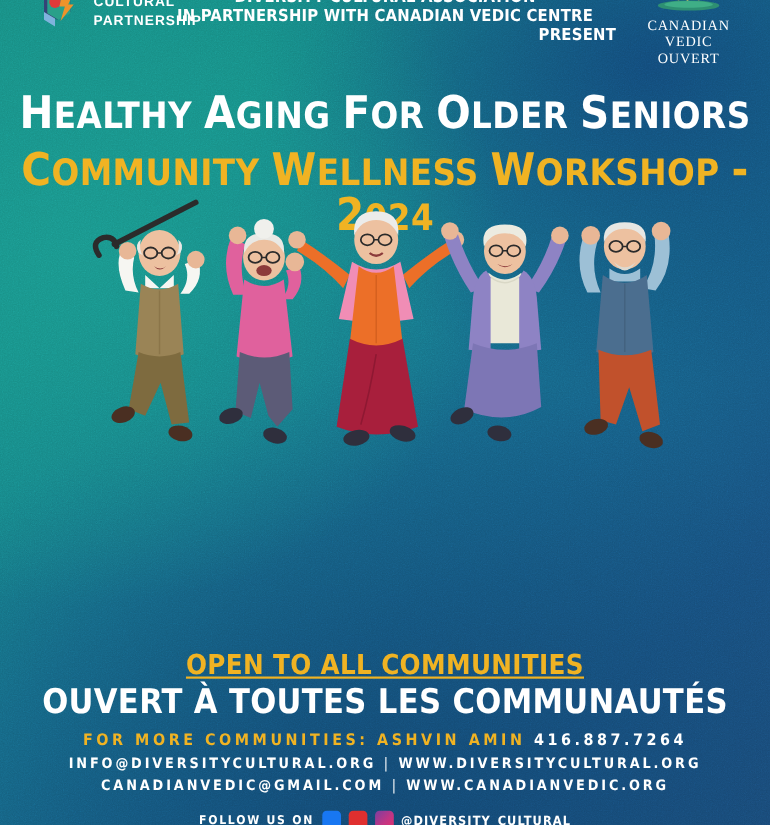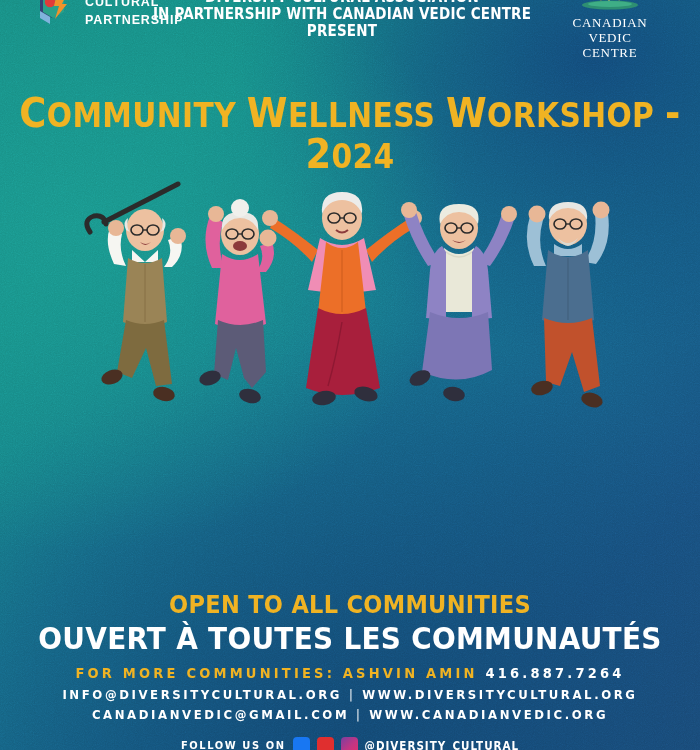--- a/index.html
+++ b/index.html
@@ -9,32 +9,32 @@
     position:relative;width:700px;height:750px;overflow:hidden;
     background:
       radial-gradient(ellipse 90% 70% at 10% 30%, rgba(26,150,140,.95) 0%, rgba(26,150,140,0) 62%),
       radial-gradient(ellipse 80% 60% at 85% 8%, rgba(18,72,120,.95) 0%, rgba(18,72,120,0) 65%),
       radial-gradient(ellipse 100% 80% at 50% 100%, rgba(18,70,112,.9) 0%, rgba(18,70,112,0) 70%),
       linear-gradient(135deg,#17897f 0%,#158a84 22%,#16718a 45%,#165f86 65%,#18507f 82%,#1b4a78 100%);
   }
   .grain{position:absolute;inset:0;opacity:.25;pointer-events:none;mix-blend-mode:overlay;}
 
   
-  .hdr{position:absolute;top:0;left:0;right:16px;height:56px;}
+  .hdr{position:absolute;top:0;left:0;right:0;height:56px;}
   .logo-left{position:absolute;left:26px;top:-16px;display:flex;align-items:center;gap:7px;}
   .mark{position:relative;width:52px;height:52px;flex:none;}
   .logo-left-txt{color:#fff;font-size:12.5px;font-weight:600;line-height:1.2;letter-spacing:.9px;}
 
   .hdr-center{position:absolute;left:50%;transform:translateX(-50%);top:-11px;width:420px;text-align:center;
     color:#fff;font-weight:700;font-size:15px;line-height:1.12;letter-spacing:.2px;
     font-family:"DejaVu Sans Condensed","Liberation Sans Narrow","Liberation Sans",sans-serif;
     text-transform:uppercase;font-stretch:condensed;}
   .hdr-center .l1{display:block;}
   .hdr-center .l2{display:block;}
-  .hdr-center .l3{display:block;}
+  .hdr-center .l3{display:block;text-align:right;}
 
   .logo-right{position:absolute;right:18px;top:-22px;width:112px;text-align:center;}
   .vedic-emblem{height:38px;position:relative;}
   .logo-right-txt{color:#fff;font-family:Liberation Serif, serif;font-size:13px;
     letter-spacing:.7px;line-height:1.15;}
 
   
   .title-wrap{position:absolute;top:82px;left:0;right:0;text-align:center;}
   .t1{color:#ffffff;font-size:33px;line-height:1;letter-spacing:.4px;font-weight:700;
       text-transform:uppercase;font-family:"DejaVu Sans Condensed","Liberation Sans Narrow","Liberation Sans",sans-serif;
@@ -66,21 +66,21 @@
   .gold{color:#f0b323;}
   .white{color:#ffffff;}
   .fact .big{font-size:27px;display:block;}
   .fact .big2{font-size:26px;display:block;}
   .vdiv{width:2px;height:54px;background:#ffffff;opacity:.92;}
 
   
   .open{position:absolute;top:592px;left:0;right:0;text-align:center;
     font-family:"DejaVu Sans Condensed","Liberation Sans Narrow","Liberation Sans",sans-serif;
     font-stretch:condensed;font-weight:700;text-transform:uppercase;}
-  .open .o1{color:#f0b323;font-size:25px;line-height:1.05;display:block;letter-spacing:.3px;}
+  .open .o1{color:#f0b323;font-size:25px;line-height:1.05;display:block;letter-spacing:.3px;text-decoration:underline;}
   .open .o2{color:#ffffff;font-size:31px;line-height:1.12;display:block;margin-top:3px;letter-spacing:.3px;}
 
   
   .contact{position:absolute;top:663px;left:0;right:0;text-align:center;}
   .c1{font-size:14.5px;letter-spacing:3.2px;font-weight:700;line-height:1.5;
      font-family:"DejaVu Sans Condensed","Liberation Sans Narrow","Liberation Sans",sans-serif;font-stretch:condensed;}
   .c1 .k{color:#f0b323;}
   .c1 .v{color:#ffffff;}
   .c2{color:#ffffff;font-size:13px;letter-spacing:2.6px;font-weight:700;line-height:1.55;
      font-family:"DejaVu Sans Condensed","Liberation Sans Narrow","Liberation Sans",sans-serif;font-stretch:condensed;}
@@ -141,26 +141,27 @@
         <svg width="112" height="38" viewBox="0 0 112 38">
           <path d="M40 4 Q36 20 54 26 Q40 22 40 4 Z" fill="#e8b93c"></path>
           <path d="M72 4 Q76 20 58 26 Q72 22 72 4 Z" fill="#e8b93c"></path>
           <path d="M52 2 L56 2 L57 20 L55 24 L53 20 Z" fill="#f2cf63"></path>
           <ellipse cx="56" cy="27" rx="28" ry="4.6" fill="#2e8f72"></ellipse>
           <ellipse cx="56" cy="26" rx="22" ry="3" fill="#3fae86"></ellipse>
         </svg>
       </div>
       <div class="logo-right-txt">
         <span>CANADIAN VEDIC</span><br>
-        <span>CENTRE</span>
+        <span>OUVERT</span>
       </div>
     </div>
   </div>
 
   <div class="title-wrap">
+    <div class="t1"><span class="cap">H</span>EALTHY <span class="cap">A</span>GING <span class="cap">F</span>OR <span class="cap">O</span>LDER <span class="cap">S</span>ENIORS</div>
     <div class="t2"><span class="cap">C</span>OMMUNITY <span class="cap">W</span>ELLNESS <span class="cap">W</span>ORKSHOP <span class="cap">-</span> <span class="cap">2</span>024</div>
   </div>
 
   <div class="illus">
     <svg width="580" height="290" viewBox="0 0 580 290">
 
       <g>
         <path d="M30 60 Q22 48 34 44 Q44 42 46 52" stroke="#2b2b2b" stroke-width="5" fill="none" stroke-linecap="round"></path>
         <line x1="44" y1="50" x2="118" y2="12" stroke="#2b2b2b" stroke-width="5" stroke-linecap="round"></line>
 

